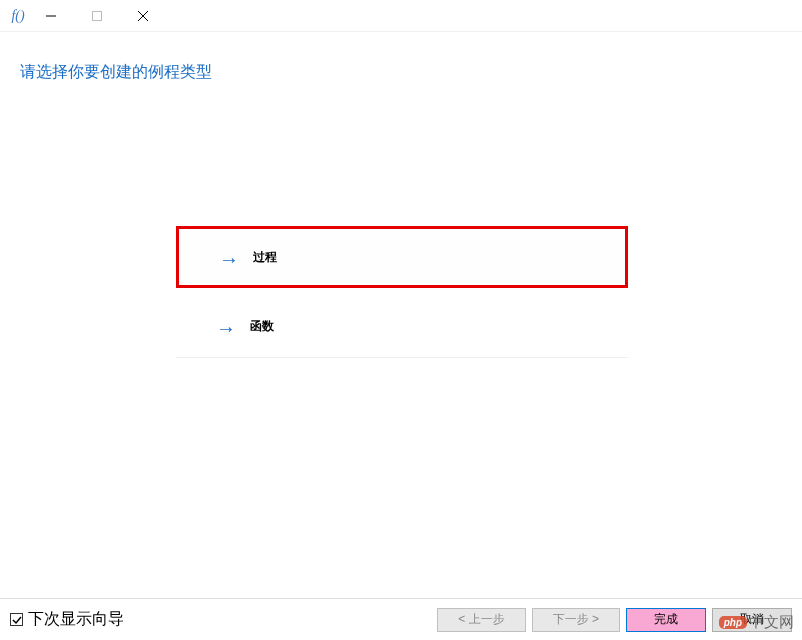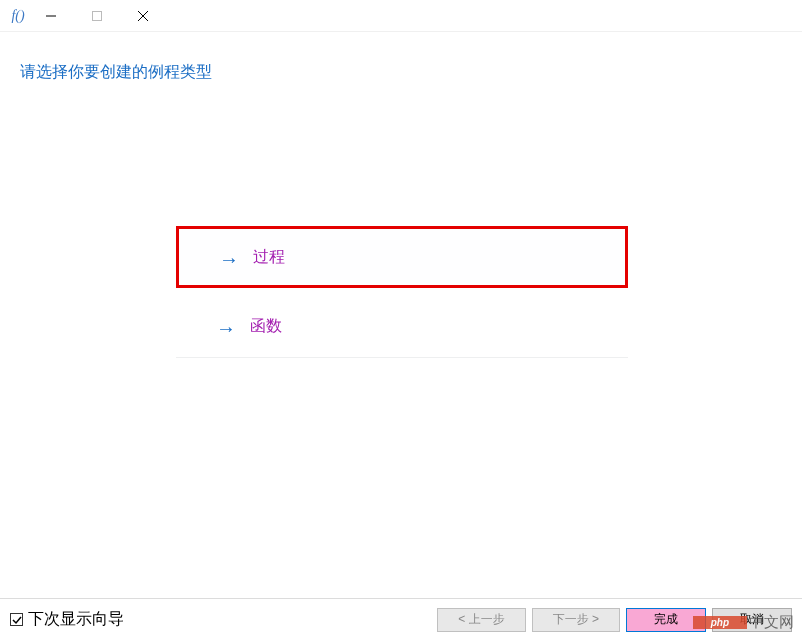--- a/index.html
+++ b/index.html
@@ -87,22 +87,23 @@
       border-bottom: 1px solid #eeeff0;
       margin-top: 8px;
     }
     .arrow {
       color: #1a6dc4;
       font-size: 20px;
       margin-right: 14px;
       font-weight: normal;
     }
     .option-label {
-      color: #a21caf;
-      font-size: 16px;
+      color: #000000;
+      font-size: 12px;
+      font-weight: bold;
     }
     .footer {
       position: absolute;
       bottom: 0;
       left: 0;
       right: 0;
       height: 42px;
       border-top: 1px solid #dcdcdc;
       display: flex;
       align-items: center;
@@ -168,22 +169,22 @@
       align-items: center;
       pointer-events: none;
       opacity: 0.85;
     }
     .watermark-logo {
       background: #d94a2e;
       color: #fff;
       font-size: 10px;
       font-weight: bold;
       font-style: italic;
-      padding: 1px 18px;
-      border-radius: 0;
+      padding: 1px 5px;
+      border-radius: 5px;
       margin-right: 2px;
     }
     .watermark-text {
       font-size: 15px;
       color: #555;
     }
     .maximize-disabled rect {
       stroke: #bbb;
     }
   </style>

